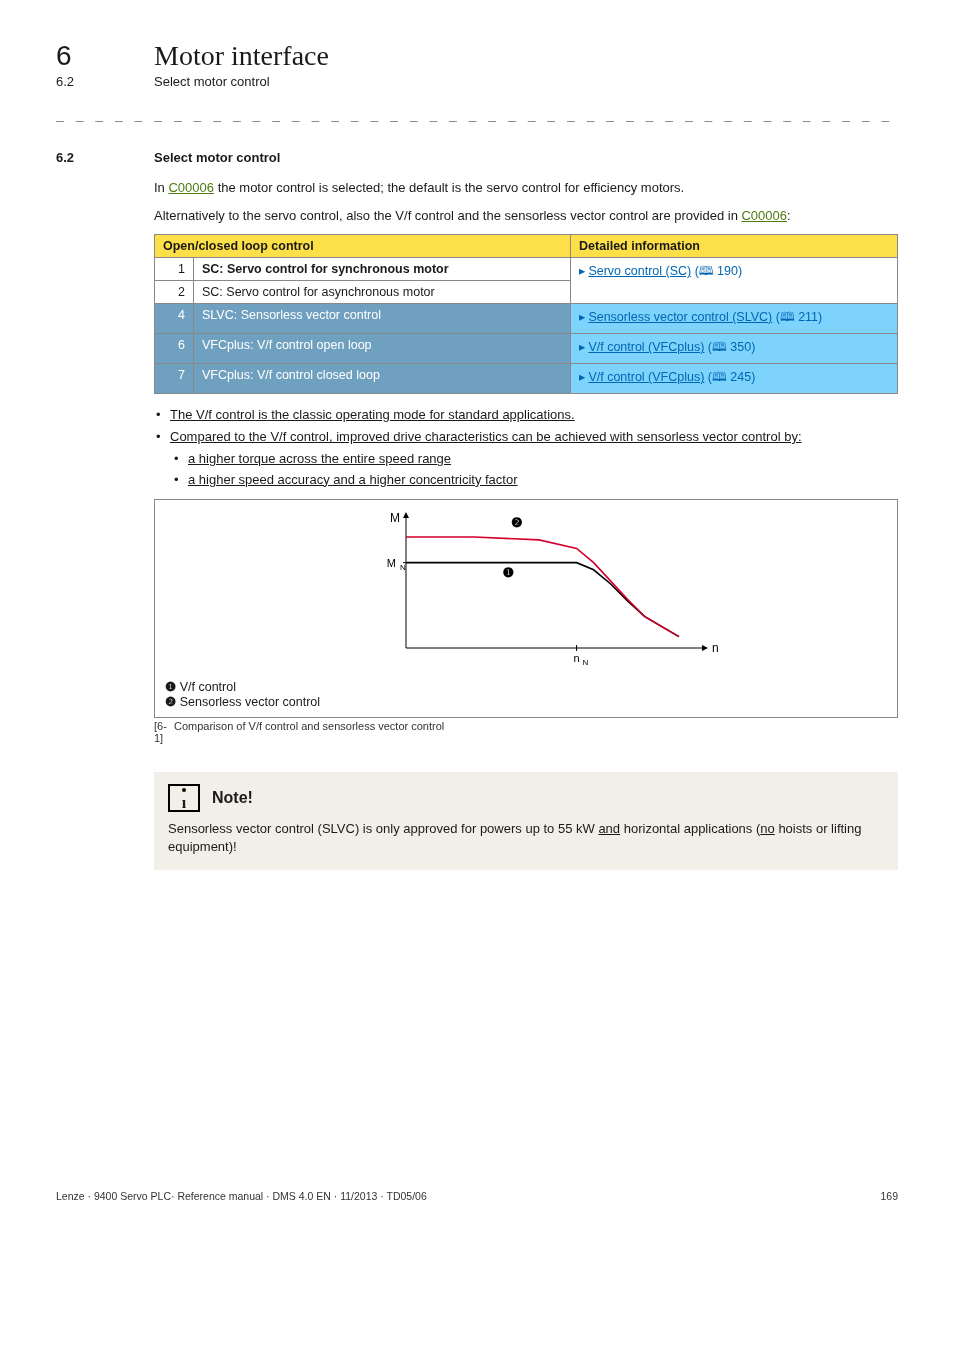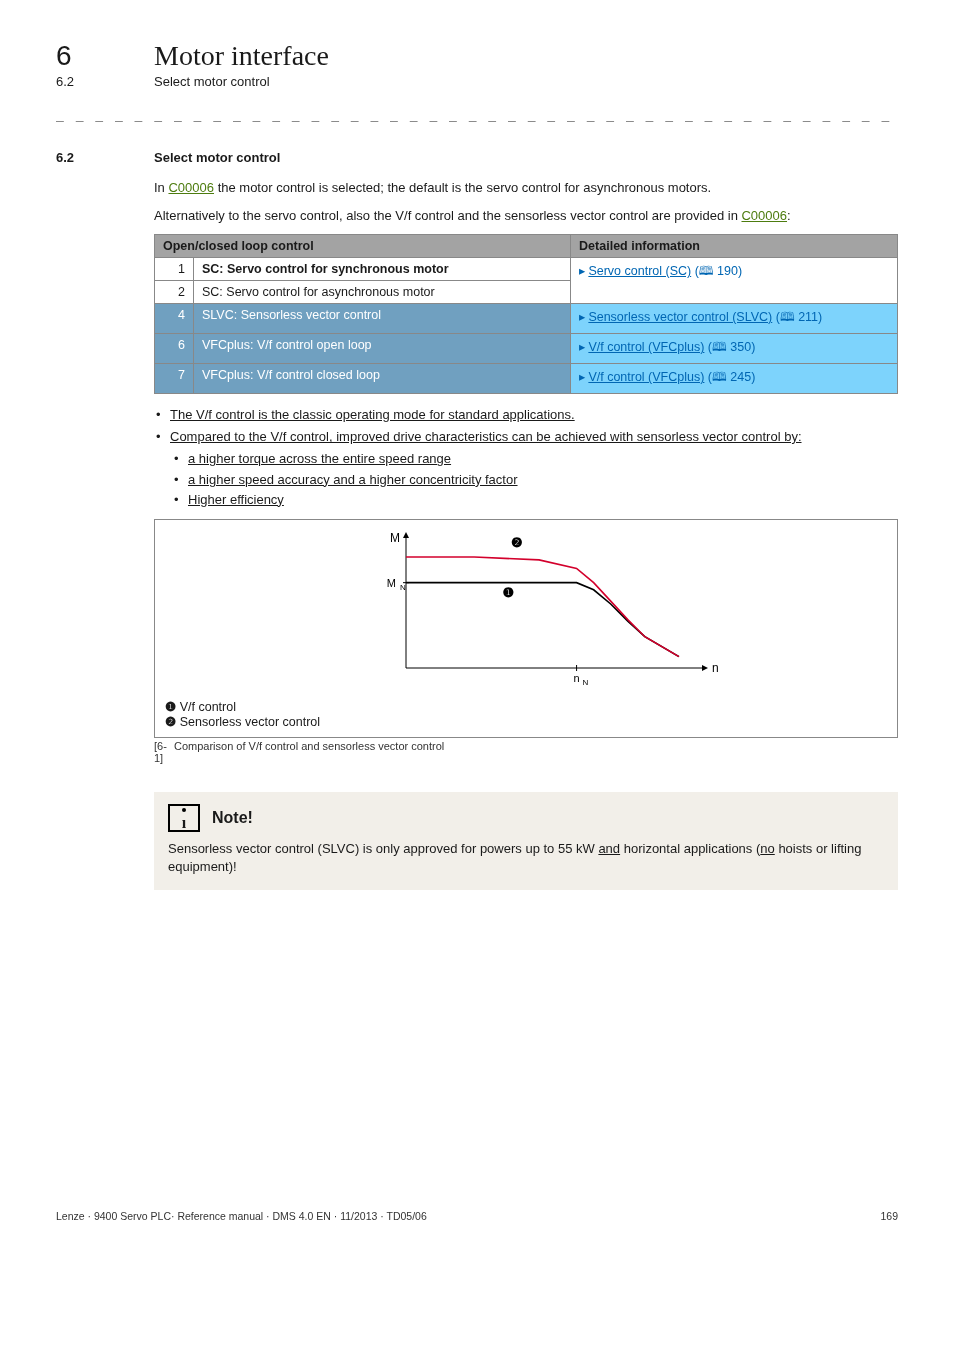--- a/index.html
+++ b/index.html
@@ -34,21 +34,21 @@
   .para { margin: 0 0 10px 0; line-height: 1.35; font-size: 13px; }
   a.codelink { color: #4d7c0f; text-decoration: underline; }
 
   table.optable {
     border-collapse: collapse;
     width: 100%;
     font-size: 12.5px;
     margin: 6px 0 12px 0;
   }
   table.optable th {
-    background: #a3a3a3;
+    background: #fde047;
     text-align: left;
     padding: 4px 8px;
     border: 1px solid #888;
     font-weight: 700;
   }
   table.optable td {
     padding: 4px 8px;
     border: 1px solid #888;
     vertical-align: top;
   }
@@ -121,21 +121,21 @@
 <div class="dashline">_ _ _ _ _ _ _ _ _ _ _ _ _ _ _ _ _ _ _ _ _ _ _ _ _ _ _ _ _ _ _ _ _ _ _ _ _ _ _ _ _ _ _ _ _ _ _ _ _ _ _ _ _ _ _ _ _ _ _ _ _ _ _ _</div>
 
 <div class="section-row">
   <div class="secnum">6.2</div>
   <div class="sectitle">Select motor control</div>
 </div>
 
 <div class="body-col">
 
   <p class="para">
-    <span>In </span><a class="codelink">C00006</a><span> the motor control is selected; the default is the servo control for asynchronous motors.</span>
+    <span>In </span><a class="codelink">C00006</a><span> the motor control is selected; the default is the servo control for efficiency motors.</span>
   </p>
   <p class="para">
     <span>Alternatively to the servo control, also the V/f control and the sensorless vector control are provided in </span><a class="codelink">C00006</a><span>:</span>
   </p>
 
   <table class="optable">
     <tbody>
         <tr>
       <th colspan="2">Open/closed loop control</th>
       <th class="detailcell">Detailed information</th>
@@ -175,21 +175,20 @@
   </tbody>
     </table>
 
   <ul class="bullets">
     <li>The V/f control is the classic operating mode for standard applications.</li>
     <li>
       <span>Compared to the V/f control, improved drive characteristics can be achieved with sensorless vector control by:</span>
       <ul class="subbullets">
         <li>a higher torque across the entire speed range</li>
         <li>a higher speed accuracy and a higher concentricity factor</li>
-        <li>Higher efficiency</li>
       </ul>
     </li>
   </ul>
 
   <div class="chartbox">
     <div class="chartsvg-wrap">
       <svg id="chart-svg" width="420" height="160">
           <line x1="90" y1="140" x2="386" y2="140" stroke="#000" stroke-width="1"></line>
           <polygon points="386,137 392,140 386,143" fill="#000"></polygon>
           <line x1="90" y1="140" x2="90" y2="10" stroke="#000" stroke-width="1"></line>

